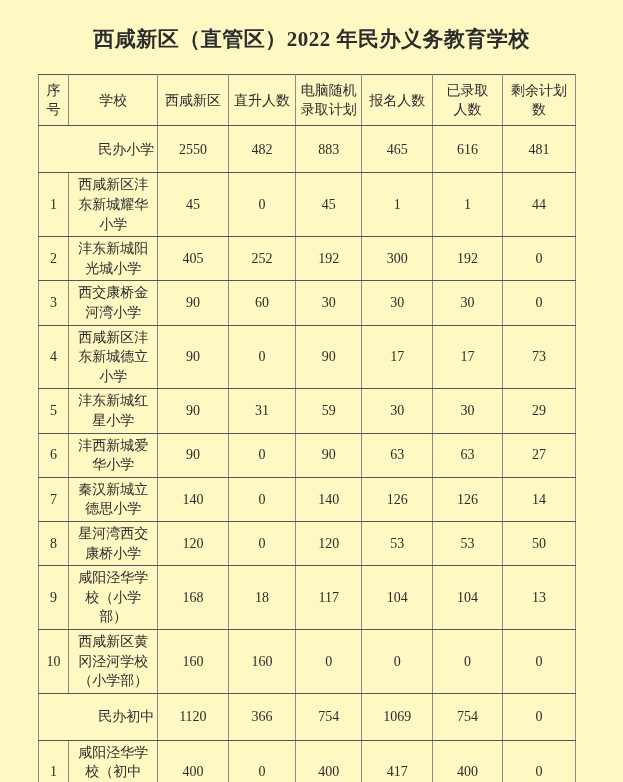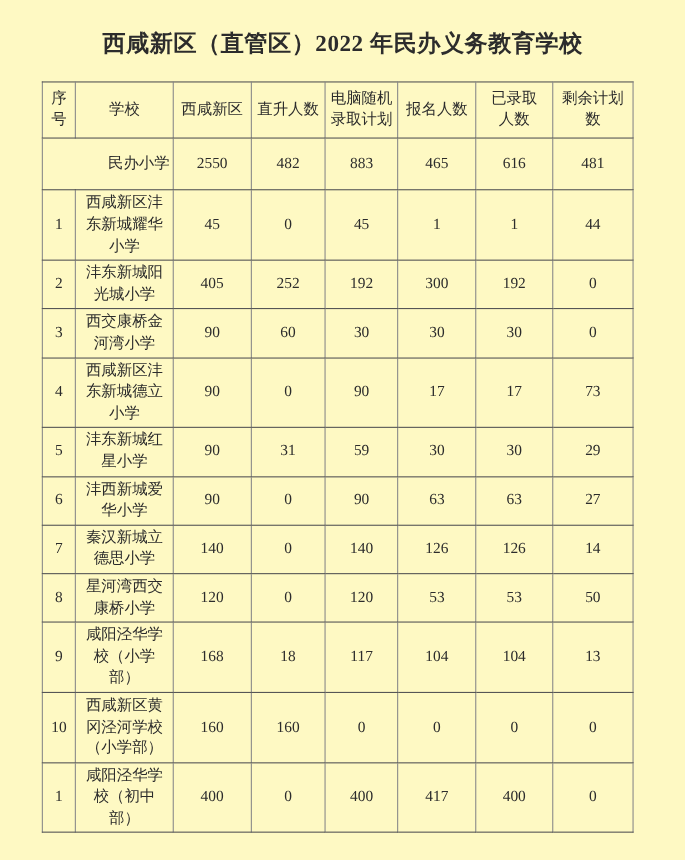--- a/index.html
+++ b/index.html
@@ -206,20 +206,29 @@
         <tr class="school-row">
           <td>10</td>
           <td class="school-name-cell">西咸新区黄冈泾河学校（小学部）</td>
           <td>160</td>
           <td>160</td>
           <td>0</td>
           <td>0</td>
           <td>0</td>
           <td>0</td>
         </tr>
+        <tr class="section-summary-row">
+          <td class="section-label" colspan="2">民办初中</td>
+          <td>1120</td>
+          <td>366</td>
+          <td>754</td>
+          <td>1069</td>
+          <td>754</td>
+          <td>0</td>
+        </tr>
         <tr class="school-row">
           <td>1</td>
           <td class="school-name-cell">咸阳泾华学校（初中部）</td>
           <td>400</td>
           <td>0</td>
           <td>400</td>
           <td>417</td>
           <td>400</td>
           <td>0</td>
         </tr>

